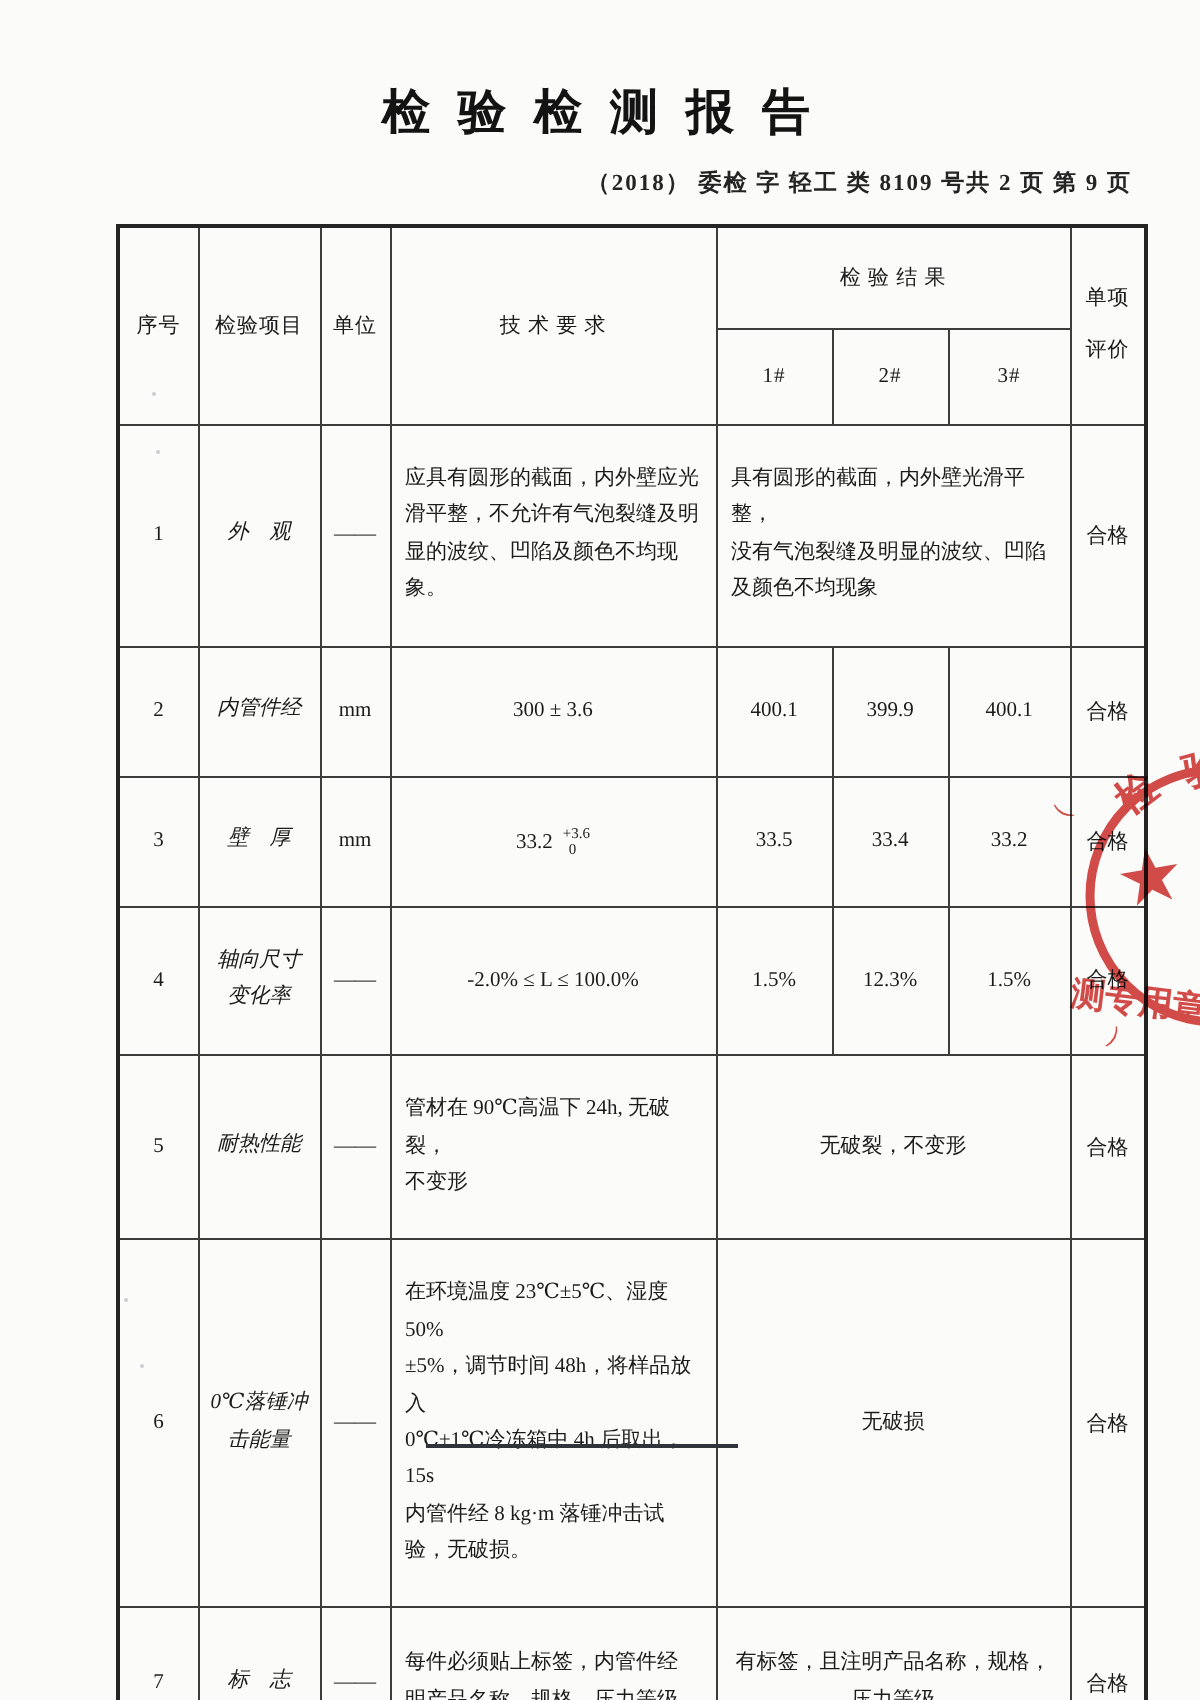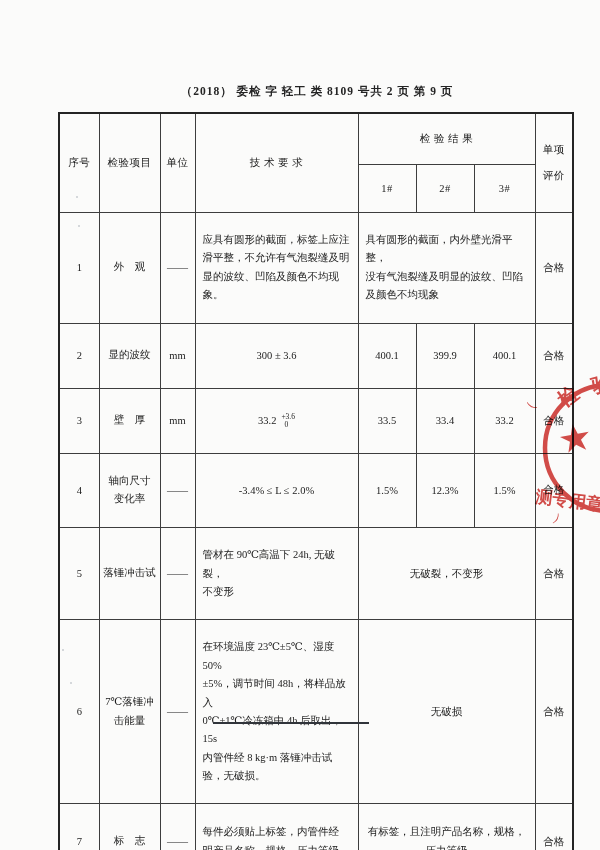--- a/index.html
+++ b/index.html
@@ -16,21 +16,21 @@
   .title {
     position: absolute; top: 40px; left: 0; right: 0;
     text-align: center;
     font-size: 24px; font-weight: bold;
     letter-spacing: 4px;
     color: #131313;
     white-space: pre;
   }
   .meta-row {
     position: absolute; top: 84px; left: 68px; right: 34px;
-    display: flex; justify-content: center;
+    display: flex; justify-content: flex-end;
     font-size: 11.5px; font-weight: bold; color: #242424;
     letter-spacing: 1px;
   }
 
   table.report {
     position: absolute; left: 58px; top: 112px;
     width: 514px;
     border-collapse: collapse;
     table-layout: fixed;
     border: 2px solid #242424;
@@ -41,21 +41,21 @@
     text-align: center;
     vertical-align: middle;
     padding: 18px 3px;
     color: #1b1b1b;
     overflow: hidden;
   }
   td.head { font-weight: normal; letter-spacing: 0.5px; }
   .pre { white-space: pre-line; }
   .left { text-align: left !important; padding-left: 7px !important; padding-right: 5px !important; }
   .body-txt { font-size: 10px; line-height: 1.75; }
-  .item-cell { line-height: 1.8; }
+  .item-cell { line-height: 1.8; font-style: italic; }
   .eval-head { line-height: 2.45; }
 
   .tol { display: inline-block; vertical-align: -3px; line-height: 1.05; text-align: left; margin-left: 5px; }
   .tol span { display: block; font-size: 7.5px; }
   .tol .sub { padding-left: 3px; }
 
   .sig-line {
     position: absolute; left: 213px; top: 722px;
     width: 156px; height: 0;
     border-top: 2px solid #30343a;
@@ -70,20 +70,21 @@
   }
   .stamp text { font-family: "Liberation Serif", "DejaVu Serif", serif; }
 
   .speck { position: absolute; background: #9aa0a8; border-radius: 50%; opacity: .5; }
 </style>
 </head>
 <body>
 
 <div class="page">
 
+  <div class="title">检 验 检 测 报 告</div>
 
   <div class="meta-row">
     <span>（2018）  委检 字 轻工 类 8109 号</span>
     <span>共 2 页 第 9 页</span>
   </div>
 
   <table class="report">
     <colgroup>
       <col style="width:40px">
         <col style="width:61px">
@@ -107,32 +108,32 @@
       <tr style="height:25px">
         <td class="head">1#</td>
         <td class="head">2#</td>
         <td class="head">3#</td>
       </tr>
 
       <tr style="height:83px">
         <td>1</td>
         <td class="item-cell pre">外　观</td>
         <td>——</td>
-        <td class="left body-txt pre">应具有圆形的截面，标签上应注
+        <td class="left body-txt pre">应具有圆形的截面，内外壁应光
 滑平整，不允许有气泡裂缝及明
 显的波纹、凹陷及颜色不均现象。</td>
         <td colspan="3" class="left body-txt pre">具有圆形的截面，内外壁光滑平整，
 没有气泡裂缝及明显的波纹、凹陷
 及颜色不均现象</td>
         <td>合格</td>
       </tr>
 
       <tr style="height:65px">
         <td>2</td>
-        <td class="item-cell pre">显的波纹</td>
+        <td class="item-cell pre">内管件经</td>
         <td>mm</td>
         <td>300 ± 3.6</td>
         <td>400.1</td>
         <td>399.9</td>
         <td>400.1</td>
         <td>合格</td>
       </tr>
 
       <tr style="height:65px">
         <td>3</td>
@@ -143,40 +144,40 @@
         <td>33.4</td>
         <td>33.2</td>
         <td>合格</td>
       </tr>
 
       <tr style="height:65px">
         <td>4</td>
         <td class="item-cell pre">轴向尺寸
 变化率</td>
         <td>——</td>
-        <td>-3.4% ≤ L ≤ 2.0%</td>
+        <td>-2.0% ≤ L ≤ 100.0%</td>
         <td>1.5%</td>
         <td>12.3%</td>
         <td>1.5%</td>
         <td>合格</td>
       </tr>
 
       <tr style="height:72px">
         <td>5</td>
-        <td class="item-cell pre">落锤冲击试</td>
+        <td class="item-cell pre">耐热性能</td>
         <td>——</td>
         <td class="left body-txt pre">管材在 90℃高温下 24h, 无破裂，
 不变形</td>
         <td colspan="3" class="body-txt">无破裂，不变形</td>
         <td>合格</td>
       </tr>
 
       <tr style="height:106px">
         <td>6</td>
-        <td class="item-cell pre">7℃落锤冲
+        <td class="item-cell pre">0℃落锤冲
 击能量</td>
         <td>——</td>
         <td class="left body-txt pre">在环境温度 23℃±5℃、湿度 50%
 ±5%，调节时间 48h，将样品放入
 0℃±1℃冷冻箱中 4h 后取出，15s
 内管件经 8 kg·m 落锤冲击试
 验，无破损。</td>
         <td colspan="3" class="body-txt">无破损</td>
         <td>合格</td>
       </tr>

